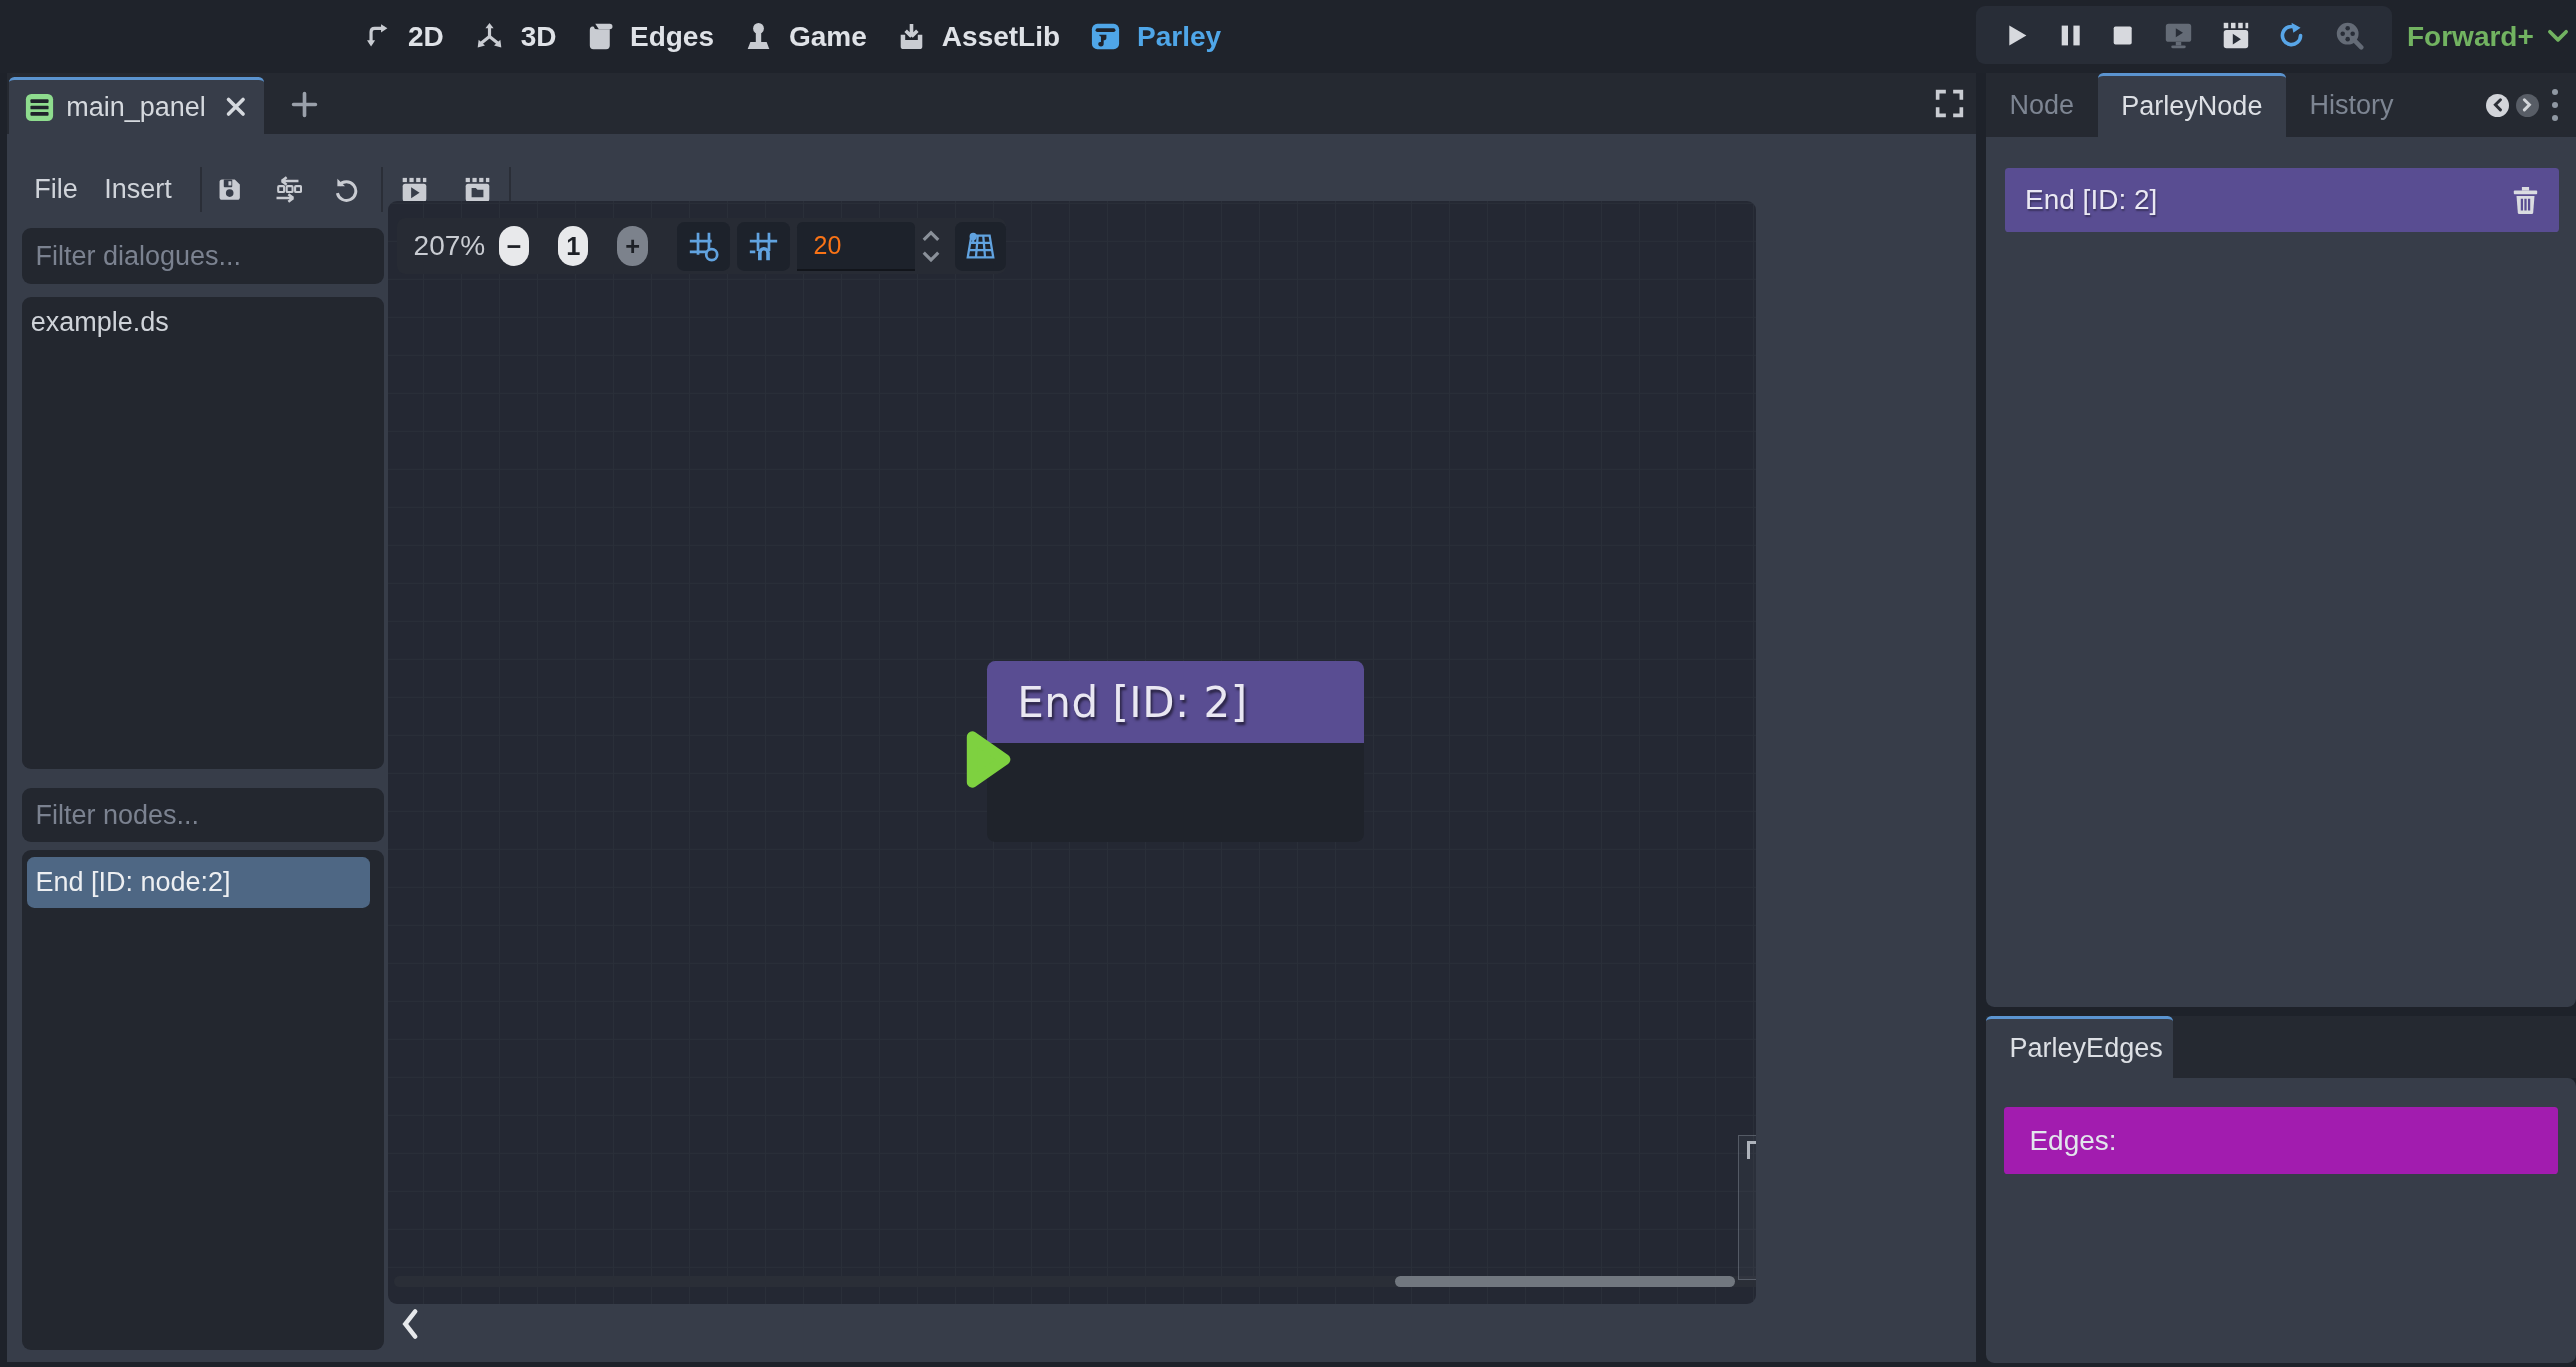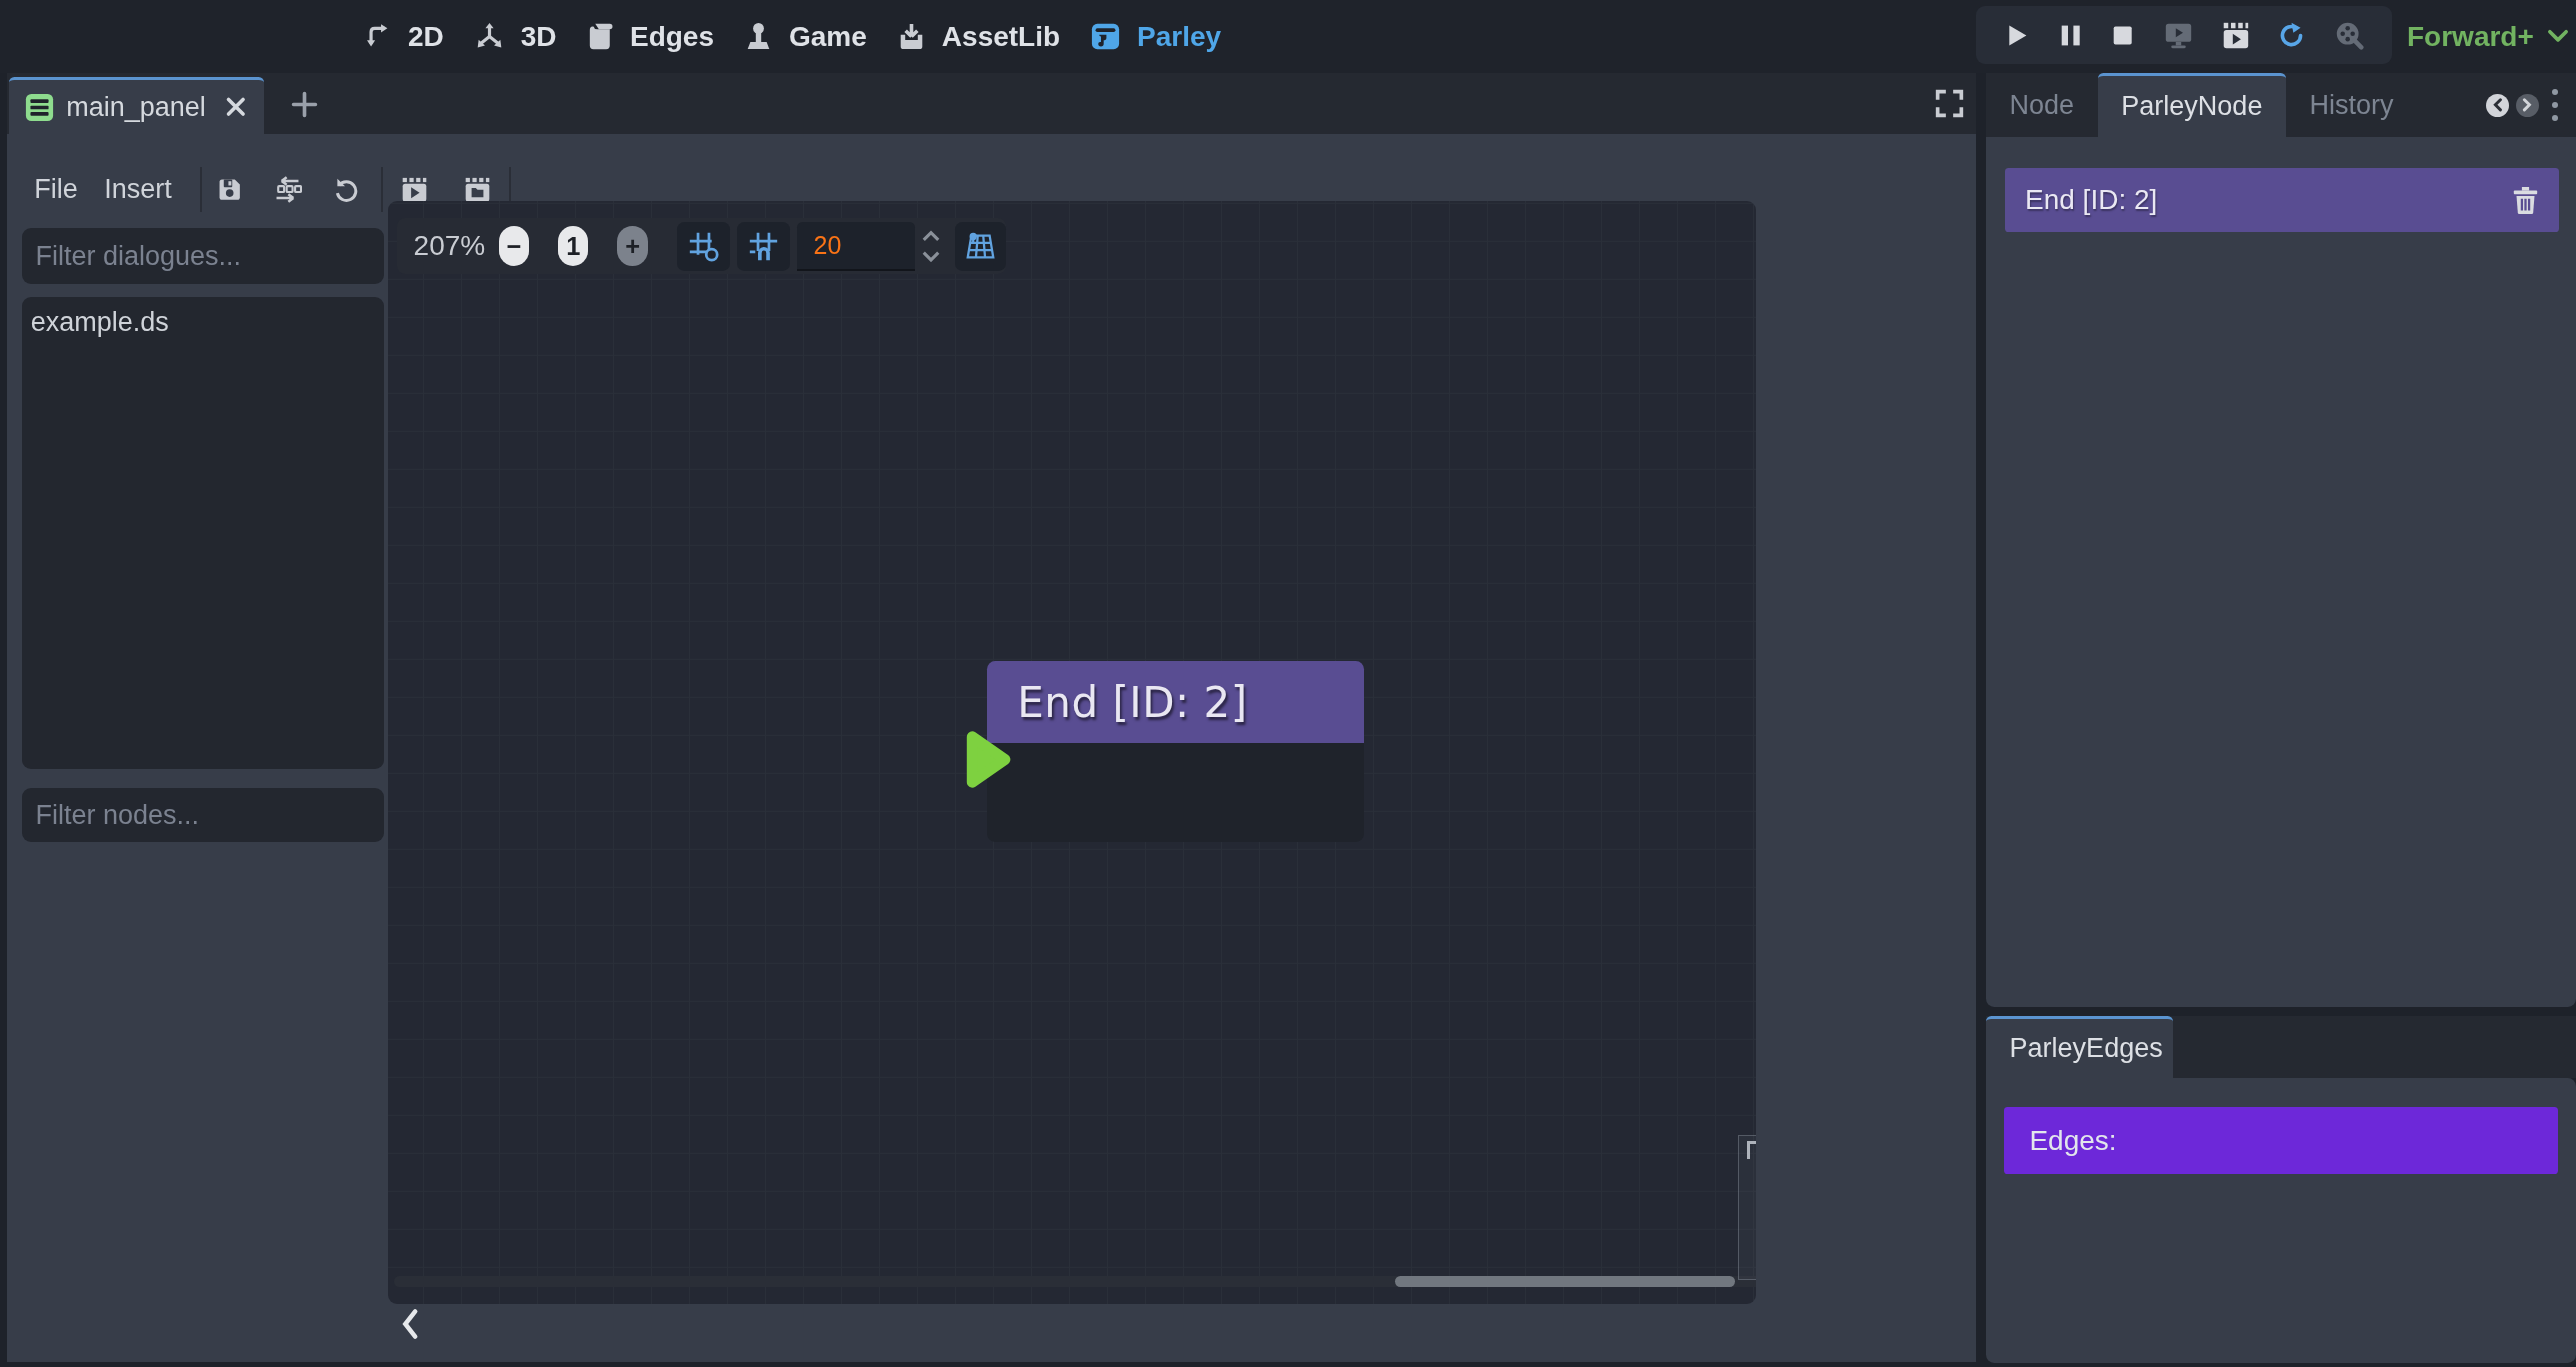--- a/index.html
+++ b/index.html
@@ -73,21 +73,21 @@
 .nav-circle.dark{background:#585d66;color:#d2d4d9;}
 .vdots{display:flex;flex-direction:column;gap:6.4px;margin-left:6.4px;}
 .vdots i{width:6.4px;height:6.4px;border-radius:50%;background:#9098a3;display:block;}
 #dock-body1{position:absolute;left:0;top:64px;width:590px;height:870px;background:#373d49;border-radius:0 0 8.2px 8.2px;}
 #insp-node-bar{position:absolute;left:19px;top:31px;width:554px;height:64px;background:#594d92;border-radius:3.6px;display:flex;align-items:center;color:#eae8f3;font-size:28px;padding:0 20px;text-shadow:0.9px 1.8px 1.8px rgba(0,0,0,0.35);}
 #insp-node-bar .sp{flex:1;}
 #dock-strip2{position:absolute;left:0;top:943px;width:708px;height:62px;background:#252931;}
 #edges-tab{position:absolute;left:0;top:0;width:187px;height:62px;background:#373d49;border-top:3.6px solid #5b94d0;border-radius:5.4px 5.4px 0 0;display:flex;align-items:center;padding-left:23.6px;color:#dde0e5;font-size:27px;}
 #dock-strip2 .vdots{position:absolute;right:11px;top:12.7px;}
 #dock-body2{position:absolute;left:0;top:1005px;width:590px;height:285px;background:#373d49;border-radius:0 8.2px 8.2px 8.2px;}
-#edges-bar{position:absolute;left:18px;top:29px;width:554px;height:67px;background:#6d28d9;border-radius:3.6px;display:flex;align-items:center;padding-left:25.4px;color:#e2e6ec;font-size:28px;}
+#edges-bar{position:absolute;left:18px;top:29px;width:554px;height:67px;background:#a21caf;border-radius:3.6px;display:flex;align-items:center;padding-left:25.4px;color:#e2e6ec;font-size:28px;}
 </style>
 </head>
 <body>
 
 <div id="topbar">
   <div id="ws-tabs">
     <div class="ws-tab">
       <span class="ic">
           <svg width="29" height="29" viewBox="0 0 32 32">
             <path d="M25 7 H14 q-4 0 -4 4 V24" fill="none" stroke="currentColor" stroke-width="3.5"></path>
@@ -307,20 +307,23 @@
   </div>
   <div class="side-box search-box" style="left:14.5px;top:654px;width:362px;height:54px;">
     <input placeholder="Filter nodes..." style="">
     <span class="sic">
         <svg width="27" height="27" viewBox="0 0 30 30">
           <circle cx="12" cy="12" r="8" fill="none" stroke="currentColor" stroke-width="3.5"></circle>
           <path d="M18 18 L27 27" stroke="currentColor" stroke-width="3.5" stroke-linecap="round"></path>
         </svg>
       </span>
   </div>
+  <div class="side-box" style="left:14.5px;top:716px;width:362px;height:500px;">
+    <div id="node-sel-item">End [ID: node:2]</div>
+  </div>
 
   <div id="canvas">
     <div id="graph-toolbar">
       <span id="zoom-lbl">207%</span>
       <span class="oval">−</span>
       <span class="oval">1</span>
       <span class="oval dim">+</span>
       <span class="sq-btn">
           <svg width="31" height="31" viewBox="0 0 34 34">
             <path d="M11 2 V26 M23 2 V26 M2 11 H26 M2 23 H26" stroke="currentColor" stroke-width="3" fill="none"></path>

